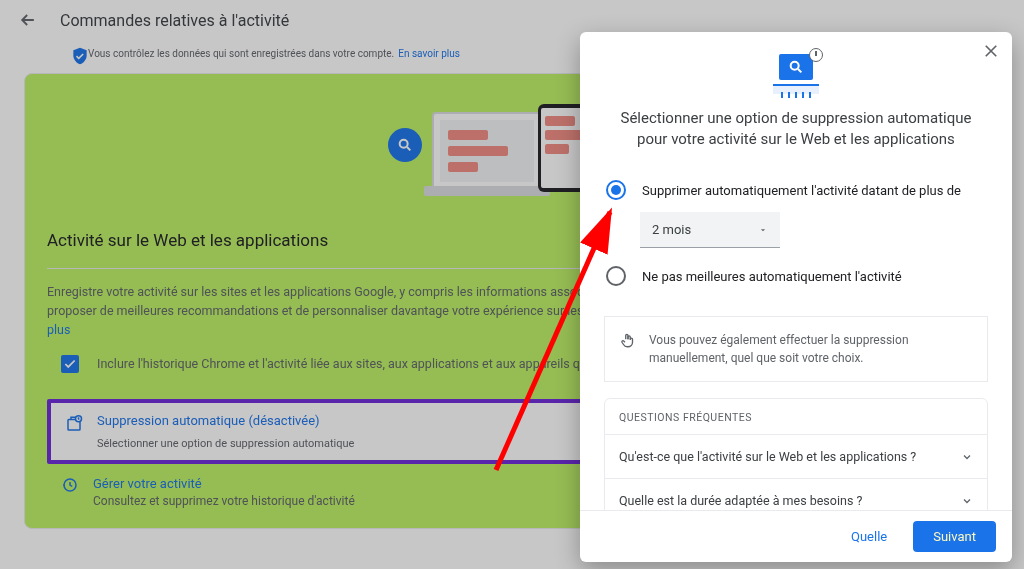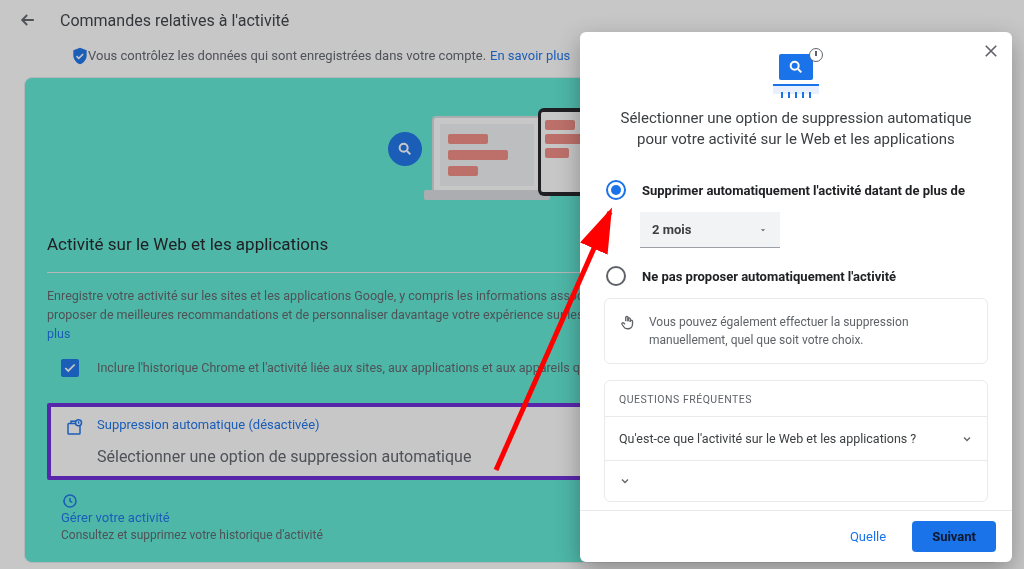--- a/index.html
+++ b/index.html
@@ -3,25 +3,25 @@
 <meta charset="utf-8">
 <style>
 * { box-sizing: border-box; margin: 0; padding: 0; font-family: "Google Sans", Roboto, Arial, sans-serif; }
 body { background: #fff; width: 1024px; height: 569px; overflow: hidden; position: relative; color: #3c4043; }
 
 .header { display: flex; align-items: center; padding: 16px 16px; height: 40px; }
 .back-arrow { width: 24px; height: 24px; display: flex; align-items: center; justify-content: center; cursor: pointer; color: #5f6368; }
 .page-title { margin-left: 20px; font-size: 16px; color: #3c4043; }
 
 .content-area { padding: 0 24px; }
-.intro-row { display: flex; align-items: center; padding: 8px 16px 14px 64px; font-size: 13px; color: #5f6368; }
+.intro-row { display: flex; align-items: center; padding: 8px 16px 14px 64px; font-size: 10px; color: #5f6368; }
 .intro-row .shield { position:absolute; left:70px; top:46px; color:#1a73e8;}
 .intro-row a { color: #1a73e8; text-decoration: none; margin-left: 4px; }
 
-.card { border: 1px solid #e8eaed; border-radius: 8px; background:#5eead4; padding: 20px 22px; }
+.card { border: 1px solid #e8eaed; border-radius: 8px; background:#bef264; padding: 20px 22px; }
 
 .illus-row { display: flex; justify-content: center; padding: 8px 0 18px 0; position: relative; }
 .illus { position: relative; width: 220px; height: 100px; }
 .circle { width: 34px; height: 34px; border-radius: 50%; display:flex; align-items:center; justify-content:center; position:absolute; }
 .circle.left { background:#1a73e8; left:-14px; top:26px; color:#fff; }
 .circle.right { background:#ea8600; right:-14px; top:26px; color:#fff; }
 .laptop { position:absolute; left:30px; top:10px; width:110px; height:78px; background:#fff; border:2px solid #dadce0; border-radius:4px; }
 .laptop::after { content:""; position:absolute; bottom:-8px; left:-10px; right:-10px; height:10px; background:#dadce0; border-radius:2px; }
 .laptop-screen { position:absolute; inset:6px; background:#f1f3f4; }
 .blob { position:absolute; background:#f28b82; border-radius:2px; height:10px; }
@@ -39,24 +39,24 @@
 .checkbox-row { display:flex; align-items:flex-start; padding: 6px 0; }
 .cbox { width:18px; height:18px; border:2px solid #5f6368; border-radius:2px; margin-right:18px; margin-left:14px; flex-shrink:0; display:flex; align-items:center; justify-content:center;}
 .cbox.checked { background:#1a73e8; border-color:#1a73e8; color:#fff; }
 .checkbox-label { font-size:12.5px; color:#5f6368; line-height:1.4; }
 .checkbox-label a { color:#1a73e8; text-decoration:none; }
 
 .highlighted-box { border:4px solid #6d28d9; border-radius:2px; margin-top:20px; padding: 10px 14px; display:flex; align-items:center; justify-content:space-between; position:relative; background:#fff;}
 .hl-left { display:flex; align-items:flex-start; }
 .hl-icon { color:#1a73e8; margin-right:14px; margin-top:2px; }
 .hl-title { color:#1a73e8; font-size:13px; }
-.hl-sub { color:#5f6368; font-size:16px; margin-top:15px; }
+.hl-sub { color:#5f6368; font-size:11px; margin-top:9px; }
 .chev { color:#5f6368; }
 
-.manage-row { display:flex; align-items:flex-start; padding:12px 14px 0 14px;flex-direction:column; }
+.manage-row { display:flex; align-items:flex-start; padding:12px 14px 0 14px; }
 .manage-icon { color:#1a73e8; margin-right:14px; }
 .manage-title { color:#1a73e8; font-size:13px; }
 .manage-sub { color:#5f6368; font-size:12px; margin-top:3px; }
 
 .dim-overlay { position:absolute; inset:0; background:rgba(32,33,36,0.25); }
 
 .modal { position:absolute; top:32px; right:12px; width:432px; height:530px; background:#fff; border-radius:6px; box-shadow:0 8px 24px rgba(0,0,0,0.3); display:flex; flex-direction:column; overflow:hidden;justify-content:center; }
 .modal-close { position:absolute; top:10px; right:12px; color:#5f6368; cursor:pointer; }
 .modal-scroll { overflow-y:auto; padding: 22px 24px 0 24px; flex:1; }
 .modal-scroll::-webkit-scrollbar { width:8px; }
@@ -65,41 +65,41 @@
 .modal-ill { display:flex; justify-content:center; margin-bottom:14px; }
 .shred { width:46px; height:40px; position:relative; }
 .shred-top { position:absolute; top:0; left:6px; width:34px; height:26px; background:#1a73e8; border-radius:2px; display:flex; align-items:center; justify-content:center; color:#fff; }
 .shred-bot { position:absolute; bottom:0; left:0; width:46px; height:10px; background:#e8f0fe; border-top:2px solid #1a73e8; }
 .shred-line { position:absolute; bottom:-4px; width:2px; height:6px; background:#1a73e8; }
 .shred-clock { position:absolute; top:-6px; right:-4px; width:14px; height:14px; border-radius:50%; border:1.5px solid #5f6368; background:#fff; }
 .shred-clock::after { content:""; position:absolute; left:5px; top:2px; width:1.5px; height:5px; background:#5f6368; }
 
 .modal-title { text-align:center; font-size:15px; color:#3c4043; line-height:1.4; padding:0 10px 18px 10px; }
 
-.radio-block { padding: 4px 0; font-weight: bold; }
+.radio-block { padding: 4px 0; }
 .radio-row { display:flex; align-items:center; padding: 8px 2px; }
 .radio { width:20px; height:20px; border-radius:50%; border:2px solid #5f6368; margin-right:16px; flex-shrink:0; position:relative; }
 .radio.selected { border-color:#1a73e8; }
 .radio.selected::after { content:""; position:absolute; inset:3px; border-radius:50%; background:#1a73e8; }
 .radio-label { font-size:13px; color:#202124; }
 
 .select { margin-left:36px; margin-top:4px; margin-bottom:10px; background:#f1f3f4; border-bottom:1px solid #9aa0a6; padding:10px 12px; width:140px; font-size:13px; color:#3c4043; display:flex; justify-content:space-between; align-items:center; }
 
-.note-box { border:1px solid #e8eaed; border-radius:6px; padding:14px; display:flex; }
+.note-box { border:1px solid #e8eaed; border-radius:0; padding:14px; display:flex; margin-top:18px; }
 .note-icon { margin-right:12px; color:#5f6368; }
 .note-text { font-size:12px; color:#5f6368; line-height:1.5; }
 
 .faq-box { border:1px solid #e8eaed; border-radius:6px; margin-top:16px; margin-bottom:10px;}
 .faq-head { font-size:10.5px; letter-spacing:0.5px; color:#5f6368; padding:12px 14px 10px 14px; }
 .faq-item { border-top:1px solid #e8eaed; padding:14px 14px; font-size:12.5px; color:#3c4043; display:flex; justify-content:space-between; align-items:center; }
 
 .modal-footer { border-top:1px solid #e8eaed; display:flex; justify-content:flex-end; align-items:center; padding:10px 16px; gap:6px; }
 .btn { font-size:13px; padding:8px 20px; border-radius:4px; cursor:pointer; }
 .btn.text { color:#1a73e8; background:transparent; }
-.btn.primary { color:#0f172a; background:#1a73e8;font-weight:bold; }
+.btn.primary { color:#fef9c3; background:#1a73e8; }
 
 .arrow-overlay { position:absolute; pointer-events:none; }
 svg { display:block; }
 </style>
 </head>
 <body>
 
 <div class="header">
   <div class="back-arrow">
     <svg width="20" height="20" viewBox="0 0 24 24" fill="none" stroke="currentColor" stroke-width="2.2">
@@ -240,21 +240,21 @@
         <div class="radio-label">Supprimer automatiquement l'activité datant de plus de</div>
       </div>
       <div class="select">
         <span>2 mois</span>
         <svg width="10" height="10" viewBox="0 0 24 24" fill="#5f6368">
             <path d="M7 10l5 5 5-5z"></path>
           </svg>
       </div>
       <div class="radio-row">
         <div class="radio"></div>
-        <div class="radio-label">Ne pas proposer automatiquement l'activité</div>
+        <div class="radio-label">Ne pas meilleures automatiquement l'activité</div>
       </div>
     </div>
 
     <div class="note-box">
       <span class="note-icon">
           <svg width="18" height="18" viewBox="0 0 24 24" fill="none" stroke="currentColor" stroke-width="1.8">
             <path d="M9 11V6a1.5 1.5 0 013 0v5"></path>
             <path d="M12 11V8a1.5 1.5 0 013 0v3"></path>
             <path d="M15 12v-1a1.5 1.5 0 013 0v4a6 6 0 01-6 6h-1a6 6 0 01-5-3l-2-3a1.5 1.5 0 012-2l2 2"></path>
           </svg>
@@ -264,20 +264,21 @@
 
     <div class="faq-box">
       <div class="faq-head">QUESTIONS FRÉQUENTES</div>
       <div class="faq-item">
         <span>Qu'est-ce que l'activité sur le Web et les applications ?</span>
         <svg width="12" height="12" viewBox="0 0 24 24" fill="none" stroke="#5f6368" stroke-width="2.5">
             <path d="M6 9l6 6 6-6"></path>
           </svg>
       </div>
       <div class="faq-item">
+        <span>Quelle est la durée adaptée à mes besoins ?</span>
         <svg width="12" height="12" viewBox="0 0 24 24" fill="none" stroke="#5f6368" stroke-width="2.5">
             <path d="M6 9l6 6 6-6"></path>
           </svg>
       </div>
     </div>
   </div>
   <div class="modal-footer">
     <div class="btn text">Quelle</div>
     <div class="btn primary">Suivant</div>
   </div>

